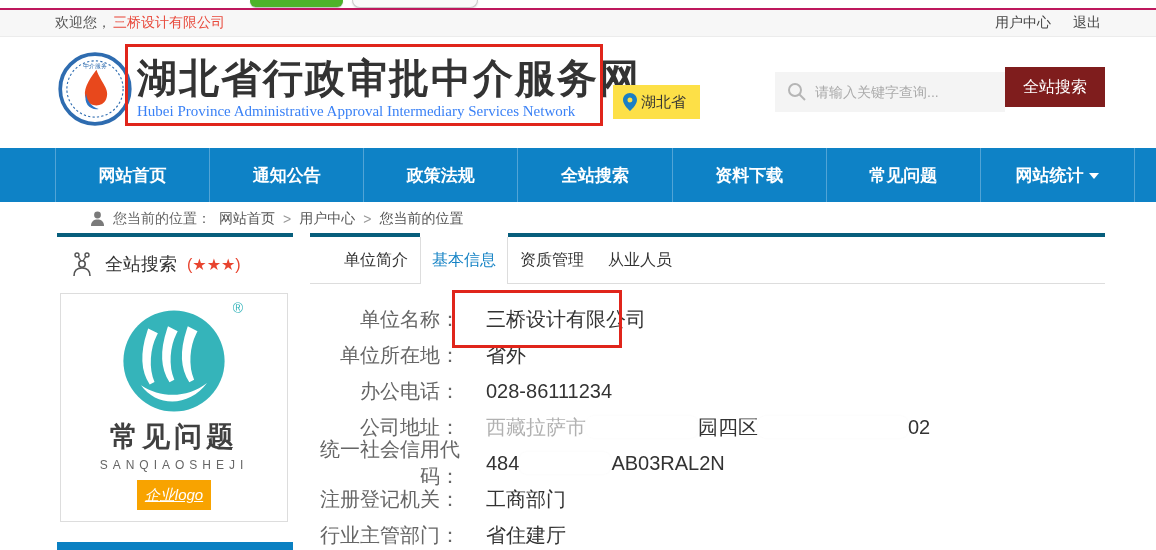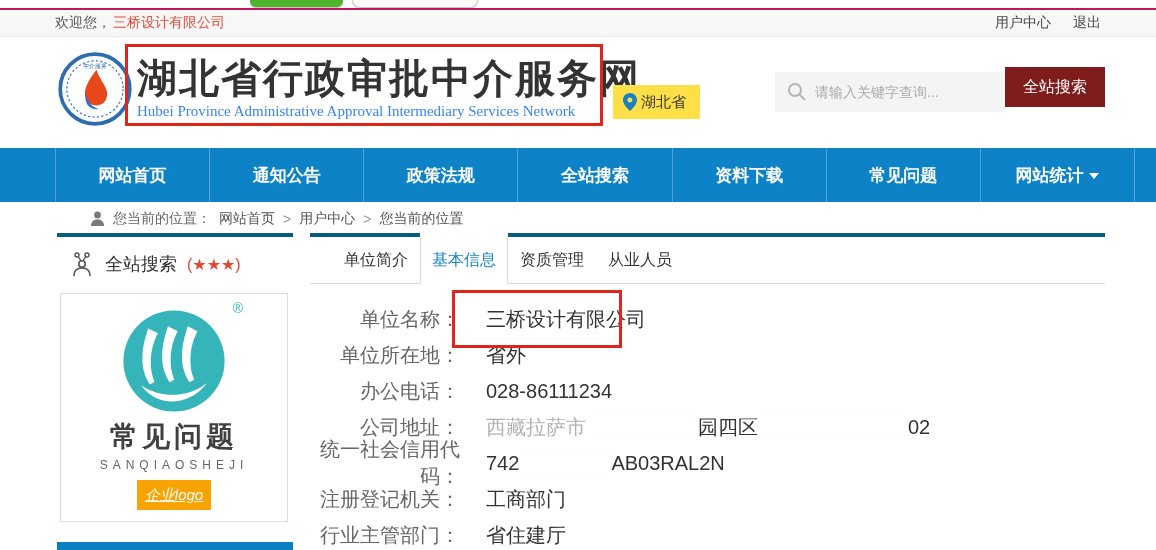--- a/index.html
+++ b/index.html
@@ -242,21 +242,21 @@
           <span class="redact-partial">西藏拉萨市</span>
           <span class="redact" style="width:112px;"></span>
           <span>园四区</span>
           <span class="redact" style="width:150px;"></span>
           <span>02</span>
         </div>
       </div>
       <div class="form-row">
         <div class="f-label">统一社会信用代码：</div>
         <div class="f-value">
-          <span>742</span>
+          <span>484</span>
           <span class="redact" style="width:92px;"></span>
           <span>AB03RAL2N</span>
         </div>
       </div>
       <div class="form-row">
         <div class="f-label">注册登记机关：</div>
         <div class="f-value">工商部门</div>
       </div>
       <div class="form-row">
         <div class="f-label">行业主管部门：</div>

